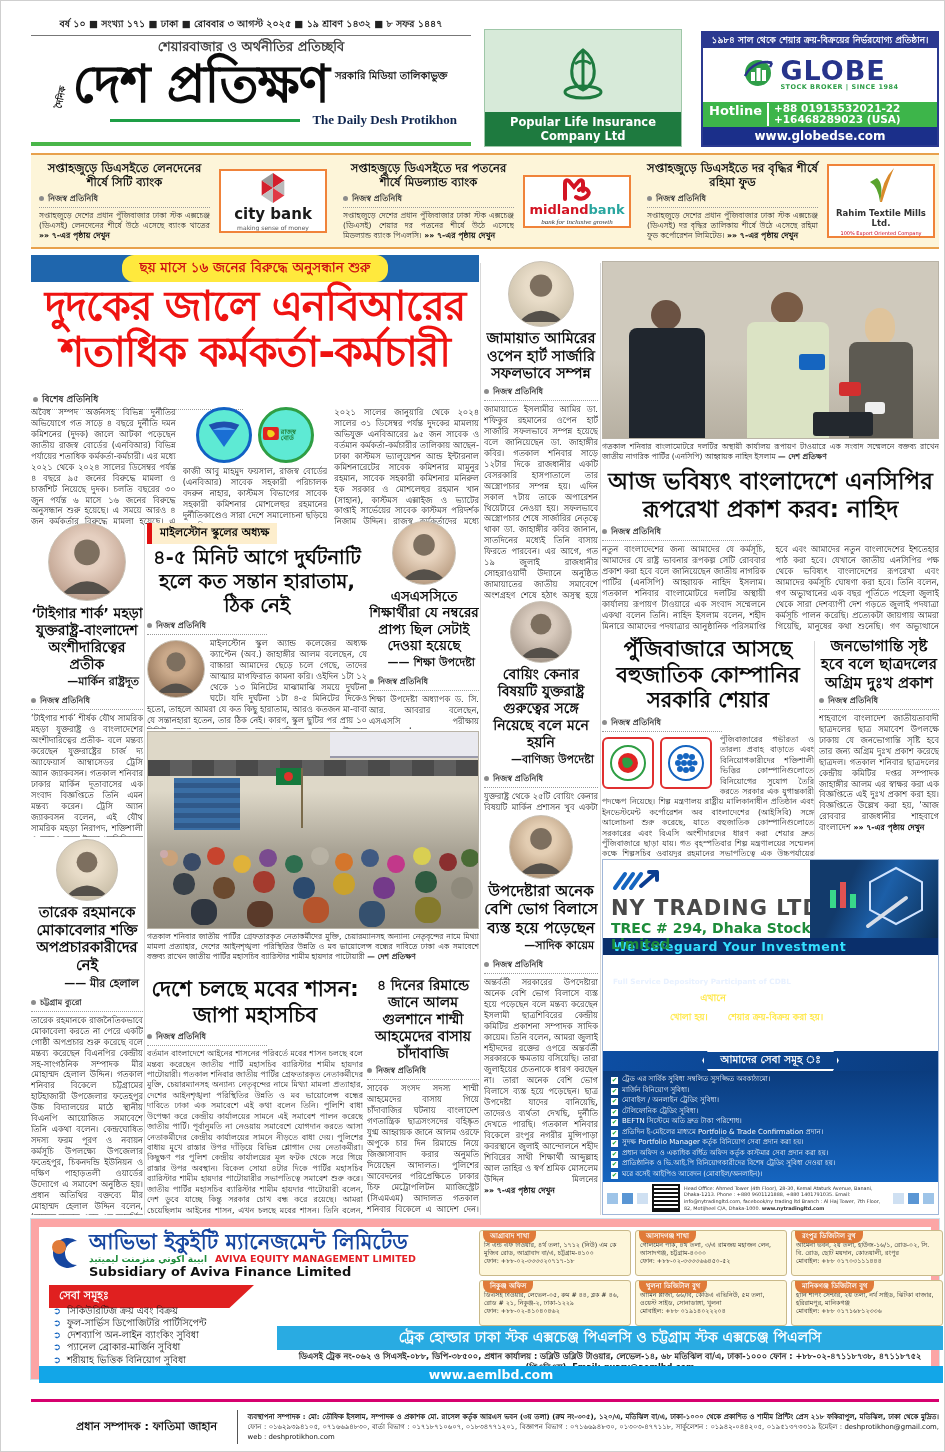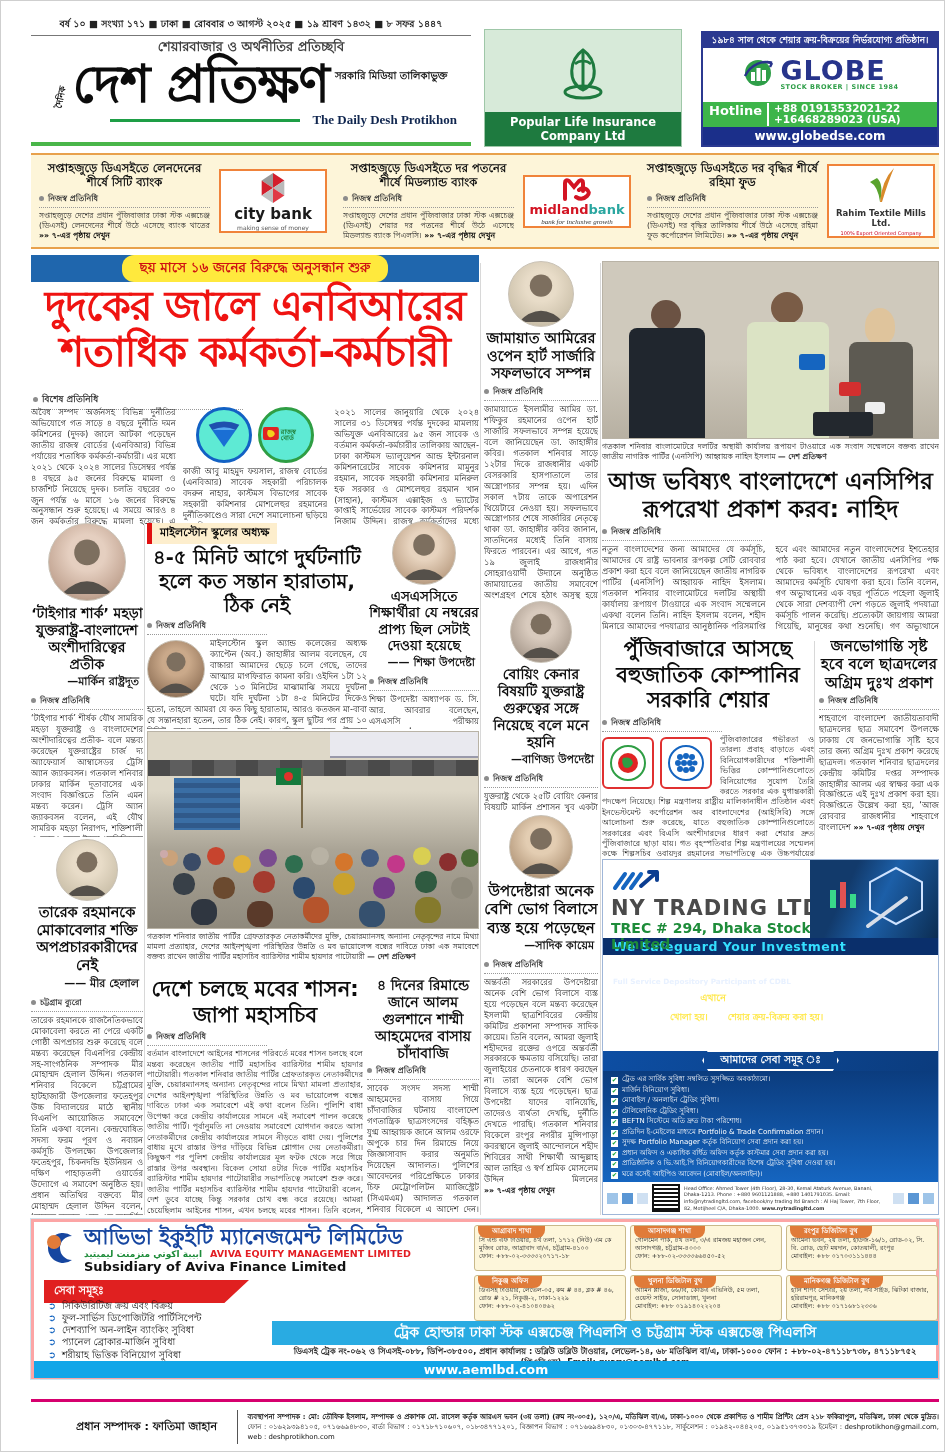--- a/index.html
+++ b/index.html
@@ -103,35 +103,35 @@
   .ny-services{flex:1;background:linear-gradient(180deg,#0b3c7e,#1565c0);color:#fff;padding:3px 8px;font-size:7px;line-height:1.5}
   .ny-services .row{display:flex;gap:4px;align-items:baseline}
   .chk{flex:none;display:inline-block;width:7px;height:7px;background:#fff;color:#1faa3c;font-size:6.5px;line-height:7px;text-align:center;font-weight:bold;transform:translateY(1px)}
   .ny-foot{height:36px;background:#fff;display:flex;align-items:center;gap:4px;padding:2px 4px}
   .sq{width:11px;height:11px}
   .qr{width:28px;height:28px;background:
      repeating-linear-gradient(0deg,#111 0 2px,#fff 2px 4px),
      repeating-linear-gradient(90deg,#111 0 2px,#fff 2px 4px);border:2px solid #111}
   .ny-addr{font-size:4.9px;color:#333;line-height:1.35;flex:1}
   
-  #ad-aviva{left:30px;top:1218px;width:908px;height:160px;border:3px solid #fca5a5;outline:1px solid #cfe3ec;background:#fff}
+  #ad-aviva{left:30px;top:1218px;width:908px;height:160px;border:8px solid #fca5a5;outline:1px solid #cfe3ec;background:#fff}
   .av-logo-row{position:absolute;left:10px;top:4px;width:430px}
   .av-title{font-size:21px;font-weight:800;color:#1646a0;line-height:1.05}
   .av-sub-row{display:flex;gap:8px;align-items:baseline}
   .av-ar{font-size:9px;color:#1e8c3a;font-weight:bold}
   .av-en{font-size:9.5px;color:#e31e24;font-weight:800}
   .av-subsid{font-size:13px;font-weight:800;color:#111}
   .av-crescent{position:absolute;left:-2px;top:6px;width:34px;height:30px}
   .av-ribbon{position:absolute;left:10px;top:58px;width:205px;background:#e02020;color:#fff;font-weight:800;font-size:11px;padding:2px 10px;clip-path:polygon(0 0,100% 0,88% 100%,0 100%)}
   .av-list{position:absolute;left:14px;top:78px;width:270px;font-size:9.5px;color:#111;line-height:1.28}
   .av-list .row{display:flex;gap:6px}
   .av-b{color:#1565c0;font-weight:800}
   .av-branches{position:absolute;left:440px;top:3px;width:464px;display:grid;grid-template-columns:1fr 1fr 1fr;gap:4px}
   .branch{background:#fdf6da;border:1px solid #c9b98a;border-radius:3px;padding:8px 4px 2px;position:relative;height:46px;overflow:hidden}
-  .branch-pill{position:absolute;left:3px;top:-1px;background:#e07b39;color:#fff;font-weight:800;font-size:6.8px;padding:0 14px 1px;border-radius:0 0 8px 8px}
+  .branch-pill{position:absolute;left:3px;top:-1px;background:#e07b39;color:#fff;font-weight:800;font-size:6.8px;padding:0 7px 1px;border-radius:0 0 8px 8px}
   .branch-body{font-size:6.3px;line-height:1.3;color:#222;margin-top:2px}
   .av-band{position:absolute;left:238px;top:99px;width:666px;height:24px;background:#29abe2;color:#fff;font-weight:800;font-size:14px;display:flex;align-items:center;justify-content:center}
   .av-details{position:absolute;left:238px;top:124px;width:666px;font-size:8.2px;font-weight:bold;color:#222;line-height:1.35;text-align:center}
   .av-web{position:absolute;left:0px;top:139px;width:904px;height:17px;background:#12a6e8;color:#fff;font-weight:800;font-size:12.5px;display:flex;align-items:center;justify-content:center}
   
   #footer-rule{left:30px;top:1398px;width:908px;height:3px;background:#d6006e}
   #footer{left:30px;top:1406px;width:908px;height:40px;display:flex;gap:10px;align-items:center}
   .foot-ed{font-size:11px;font-weight:bold;color:#111;white-space:nowrap;padding:0 10px 0 45px}
   .foot-div{width:1px;height:34px;background:#555}
   .foot-imprint{font-size:6.9px;color:#111;line-height:1.45;text-align:justify}

